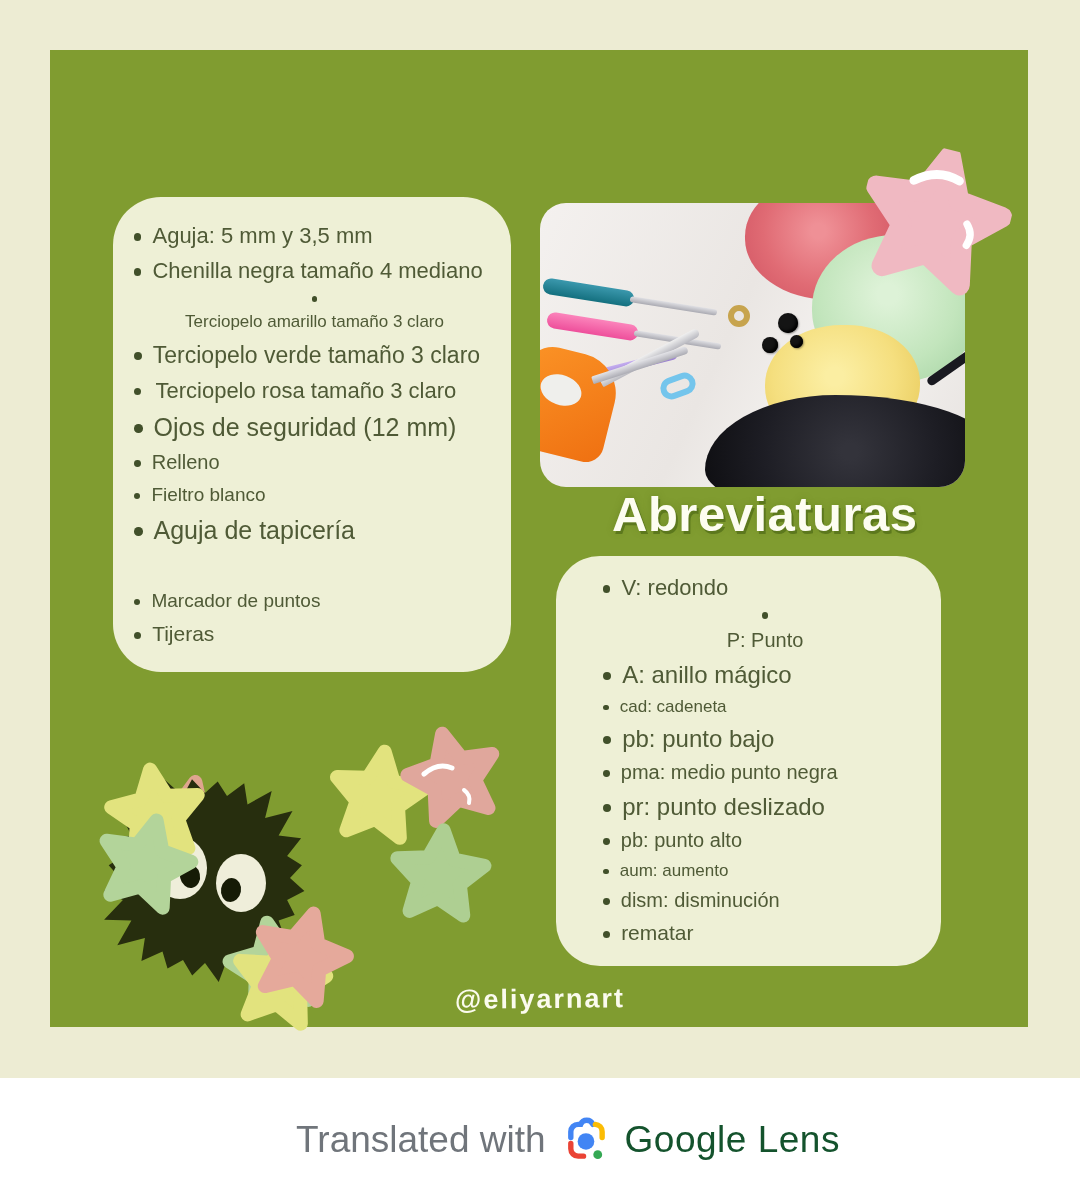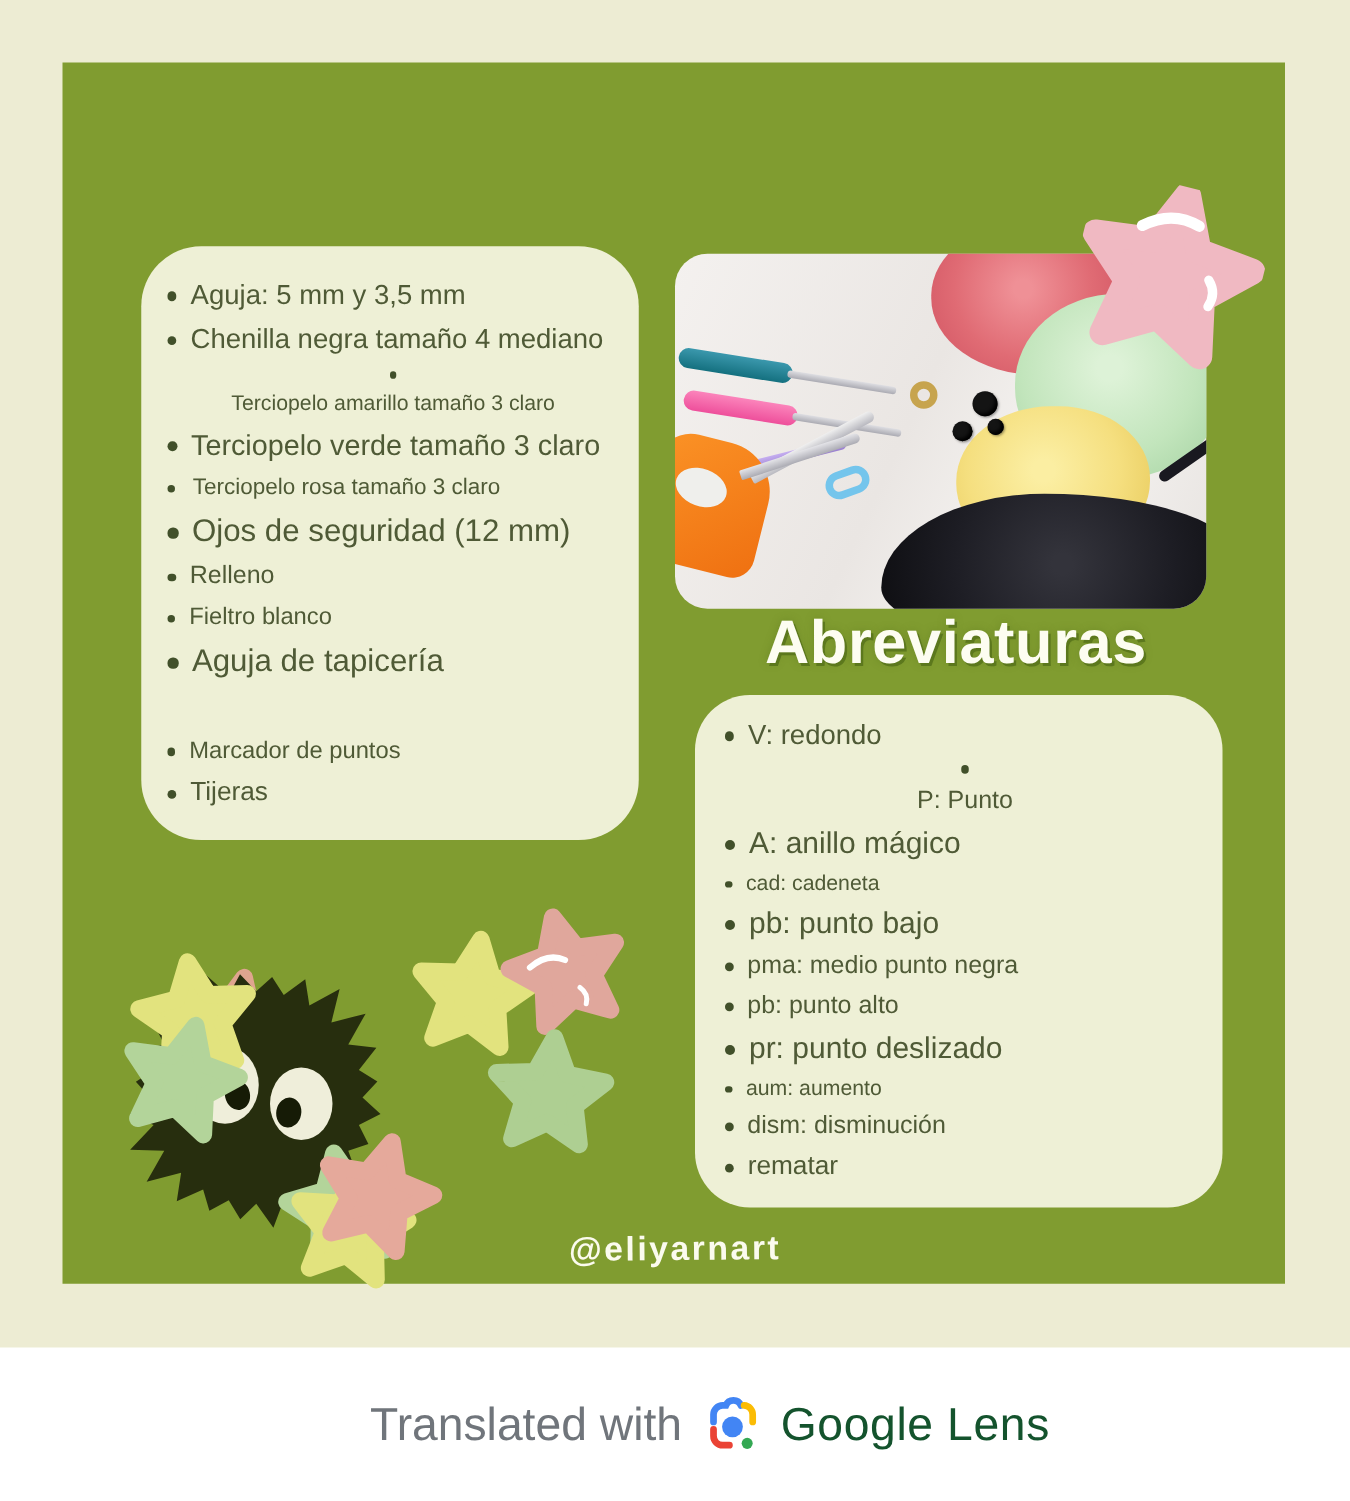--- a/index.html
+++ b/index.html
@@ -23,21 +23,21 @@
   }
   .title-materials{left:110px;top:122px;}
   .title-abbr{left:612px;top:486px;}
   .card{
     position:absolute;
     background:#eef0d6;
     border-radius:48px;
     box-sizing:border-box;
   }
   .materials-card{left:113px;top:197px;width:398px;height:475px;}
-  .abbr-card{left:556px;top:556px;width:422px;height:410px;border-radius:44px;}
+  .abbr-card{left:556px;top:556px;width:385px;height:410px;border-radius:44px;padding-left:23px;}
   .card ul{
     list-style:none;margin:0;height:100%;box-sizing:border-box;
     display:flex;flex-direction:column;justify-content:space-between;
     padding:27px 16px 27px 21px;
   }
   .abbr-card ul{padding:20px 14px 22px 24px;}
   .card li{
     display:flex;align-items:center;gap:11px;
     color:#4f5a36;line-height:1.05;white-space:nowrap;
   }
@@ -134,21 +134,21 @@
           <span>Chenilla negra tamaño 4 mediano</span>
         </li>
         <li style="font-size: 17px; flex-direction: column;">
           <span class="dot"></span>
           <span>Terciopelo amarillo tamaño 3 claro</span>
         </li>
         <li style="font-size: 23px;">
           <span class="dot"></span>
           <span>Terciopelo verde tamaño 3 claro</span>
         </li>
-        <li style="font-size: 18px; gap: 14px;">
+        <li style="font-size: 22px; gap: 14px;">
           <span class="dot"></span>
           <span>Terciopelo rosa tamaño 3 claro</span>
         </li>
         <li style="font-size: 25px;">
           <span class="dot"></span>
           <span>Ojos de seguridad (12 mm)</span>
         </li>
         <li style="font-size: 20px;">
           <span class="dot"></span>
           <span>Relleno</span>
@@ -225,27 +225,27 @@
           <span>cad: cadeneta</span>
         </li>
         <li style="font-size: 24px;">
           <span class="dot"></span>
           <span>pb: punto bajo</span>
         </li>
         <li style="font-size: 20px;">
           <span class="dot"></span>
           <span>pma: medio punto negra</span>
         </li>
+        <li style="font-size: 24px;">
+          <span class="dot"></span>
+          <span>pr: punto deslizado</span>
+        </li>
         <li style="font-size: 20px;">
           <span class="dot"></span>
           <span>pb: punto alto</span>
-        </li>
-        <li style="font-size: 24px;">
-          <span class="dot"></span>
-          <span>pr: punto deslizado</span>
         </li>
         <li style="font-size: 17px;">
           <span class="dot"></span>
           <span>aum: aumento</span>
         </li>
         <li style="font-size: 20px;">
           <span class="dot"></span>
           <span>dism: disminución</span>
         </li>
         <li style="font-size: 21px;">

